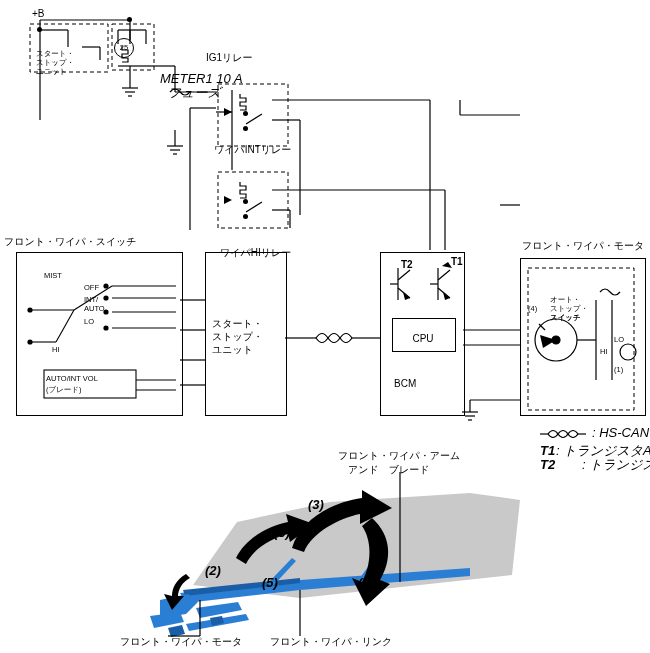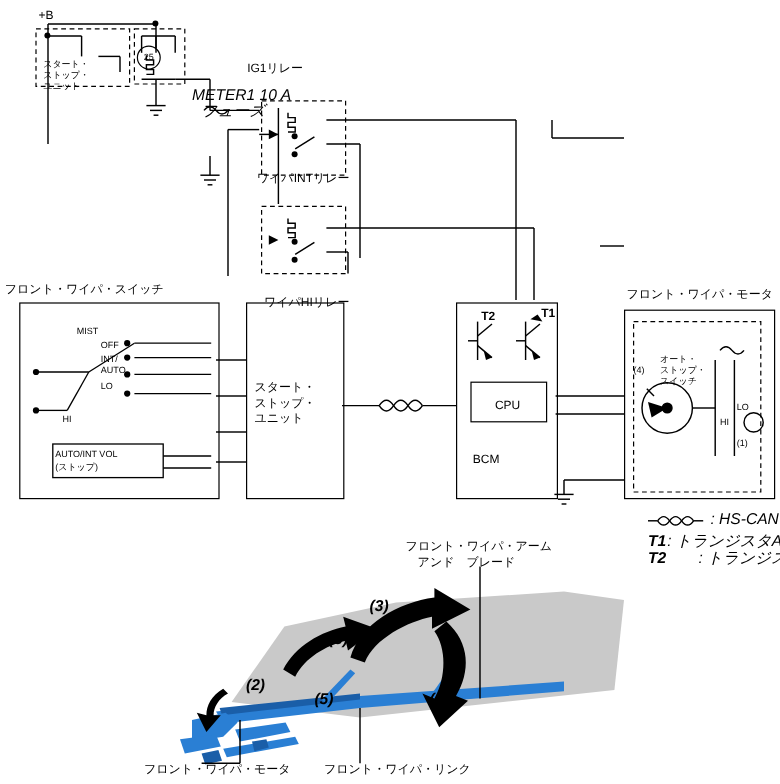--- a/index.html
+++ b/index.html
@@ -214,48 +214,48 @@
   <g fill="#000">
     <circle cx="14" cy="58" r="2.6"></circle>
     <circle cx="14" cy="90" r="2.6"></circle>
     <circle cx="90" cy="34" r="2.6"></circle>
     <circle cx="90" cy="46" r="2.6"></circle>
     <circle cx="90" cy="60" r="2.6"></circle>
     <circle cx="90" cy="76" r="2.6"></circle>
   </g>
 </svg>
 
-<div class="abs lbl tiny" style="left:44px;top:272px;margin-left:20px;">MIST</div>
+<div class="abs lbl tiny" style="left:44px;top:272px;">MIST</div>
 <div class="abs lbl tiny" style="left:84px;top:284px;">OFF</div>
 <div class="abs lbl tiny" style="left:84px;top:296px;">INT/</div>
 <div class="abs lbl tiny" style="left:84px;top:305px;">AUTO</div>
 <div class="abs lbl tiny" style="left:84px;top:318px;">LO</div>
 <div class="abs lbl tiny" style="left:52px;top:346px;">HI</div>
 
 <div class="abs lbl tiny" style="left:46px;top:375px;">AUTO/INT VOL</div>
-<div class="abs lbl tiny" style="left:46px;top:386px;">(ストップ)</div>
+<div class="abs lbl tiny" style="left:46px;top:386px;">(ブレード)</div>
 
 <div class="box" style="left:205px;top:252px;width:80px;height:162px;"></div>
 <div class="abs lbl" style="left:212px;top:318px;">スタート・</div>
 <div class="abs lbl" style="left:212px;top:331px;">ストップ・</div>
 <div class="abs lbl" style="left:212px;top:344px;">ユニット</div>
 
 <div class="box" style="left:380px;top:252px;width:83px;height:162px;"></div>
 <div class="boxthin" style="left:392px;top:318px;width:62px;height:32px;"></div>
 <div class="abs lbl ctr" style="left:392px;top:318px;width:62px;height:40px;">CPU</div>
 <div class="abs lbl" style="left:394px;top:378px;">BCM</div>
 <div class="abs lbl b" style="left:401px;top:259px;">T2</div>
 <div class="abs lbl b" style="left:451px;top:256px;">T1</div>
 
 <div class="abs lbl" style="left:522px;top:240px;">フロント・ワイパ・モータ</div>
 <div class="box" style="left:520px;top:258px;width:124px;height:156px;"></div>
 
 <div class="abs lbl tiny" style="left:550px;top:296px;">オート・</div>
 <div class="abs lbl tiny" style="left:550px;top:305px;">ストップ・</div>
-<div class="abs lbl tiny" style="left:550px;top:314px;">スイッチ</div>
+<div class="abs lbl tiny" style="left:550px;top:314px;font-weight:bold;">スイッチ</div>
 <div class="abs lbl tiny" style="left:528px;top:305px;">(4)</div>
 <div class="abs lbl tiny" style="left:614px;top:336px;">LO</div>
 <div class="abs lbl tiny" style="left:600px;top:348px;">HI</div>
 <div class="abs lbl tiny" style="left:614px;top:366px;">(1)</div>
 
 <svg width="60" height="20" style="left:540px;top:424px;">
   <g stroke="#000" fill="none" stroke-width="1.2">
     <line x1="0" y1="10" x2="8" y2="10"></line>
     <path d="M8 10 q5 -7 10 0 q5 7 10 0 q5 -7 10 0"></path>
     <path d="M8 10 q5 7 10 0 q5 -7 10 0 q5 7 10 0"></path>

